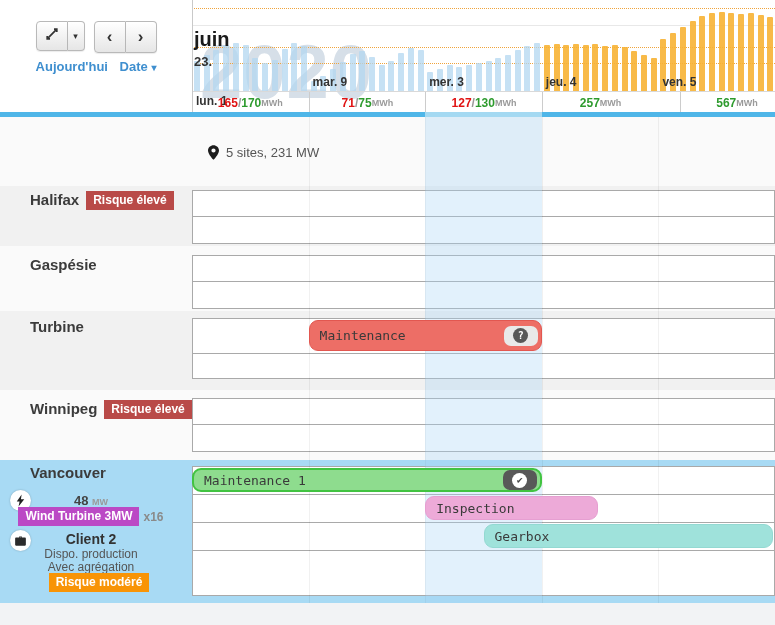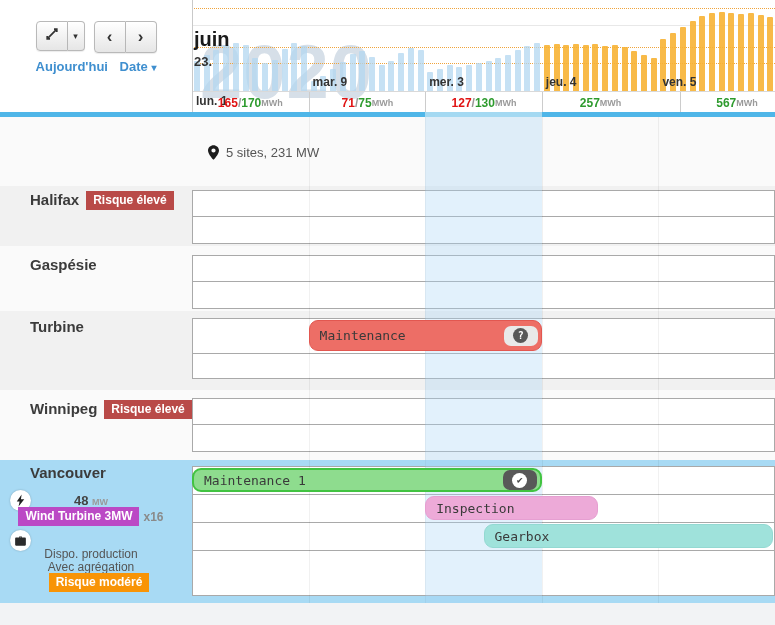--- a/index.html
+++ b/index.html
@@ -323,20 +323,21 @@
     <span class="unit-small">MW</span>
   </div>
   <div class="detail" style="top:507px;">
     <span class="badge badge-turbine">Wind Turbine 3MW</span><span class="x16">x16</span>
   </div>
   <div class="detail-icon" style="top:530px;">
     <svg width="11" height="10" viewBox="0 0 16 14">
         <path fill="#2b2b2b" d="M6 2 V0.6 H10 V2 H14.6 A1.2 1.2 0 0 1 15.8 3.2 V12.6 A1.2 1.2 0 0 1 14.6 13.8 H1.4 A1.2 1.2 0 0 1 0.2 12.6 V3.2 A1.2 1.2 0 0 1 1.4 2 Z M7 2 H9 V1.5 H7 Z"></path>
       </svg>
   </div>
+  <div class="detail d-client" style="top:531px;">Client 2</div>
   <div class="detail d-line" style="top:547px;">Dispo. production</div>
   <div class="detail d-line" style="top:560px;">Avec agrégation</div>
   <div class="detail" style="top:573px;margin-left:8px;">
     <span class="badge badge-moderate" style="margin-left:0;">Risque modéré</span>
   </div>
 
   <div class="bottom-strip"></div>
 </div>
 
 </body></html>

